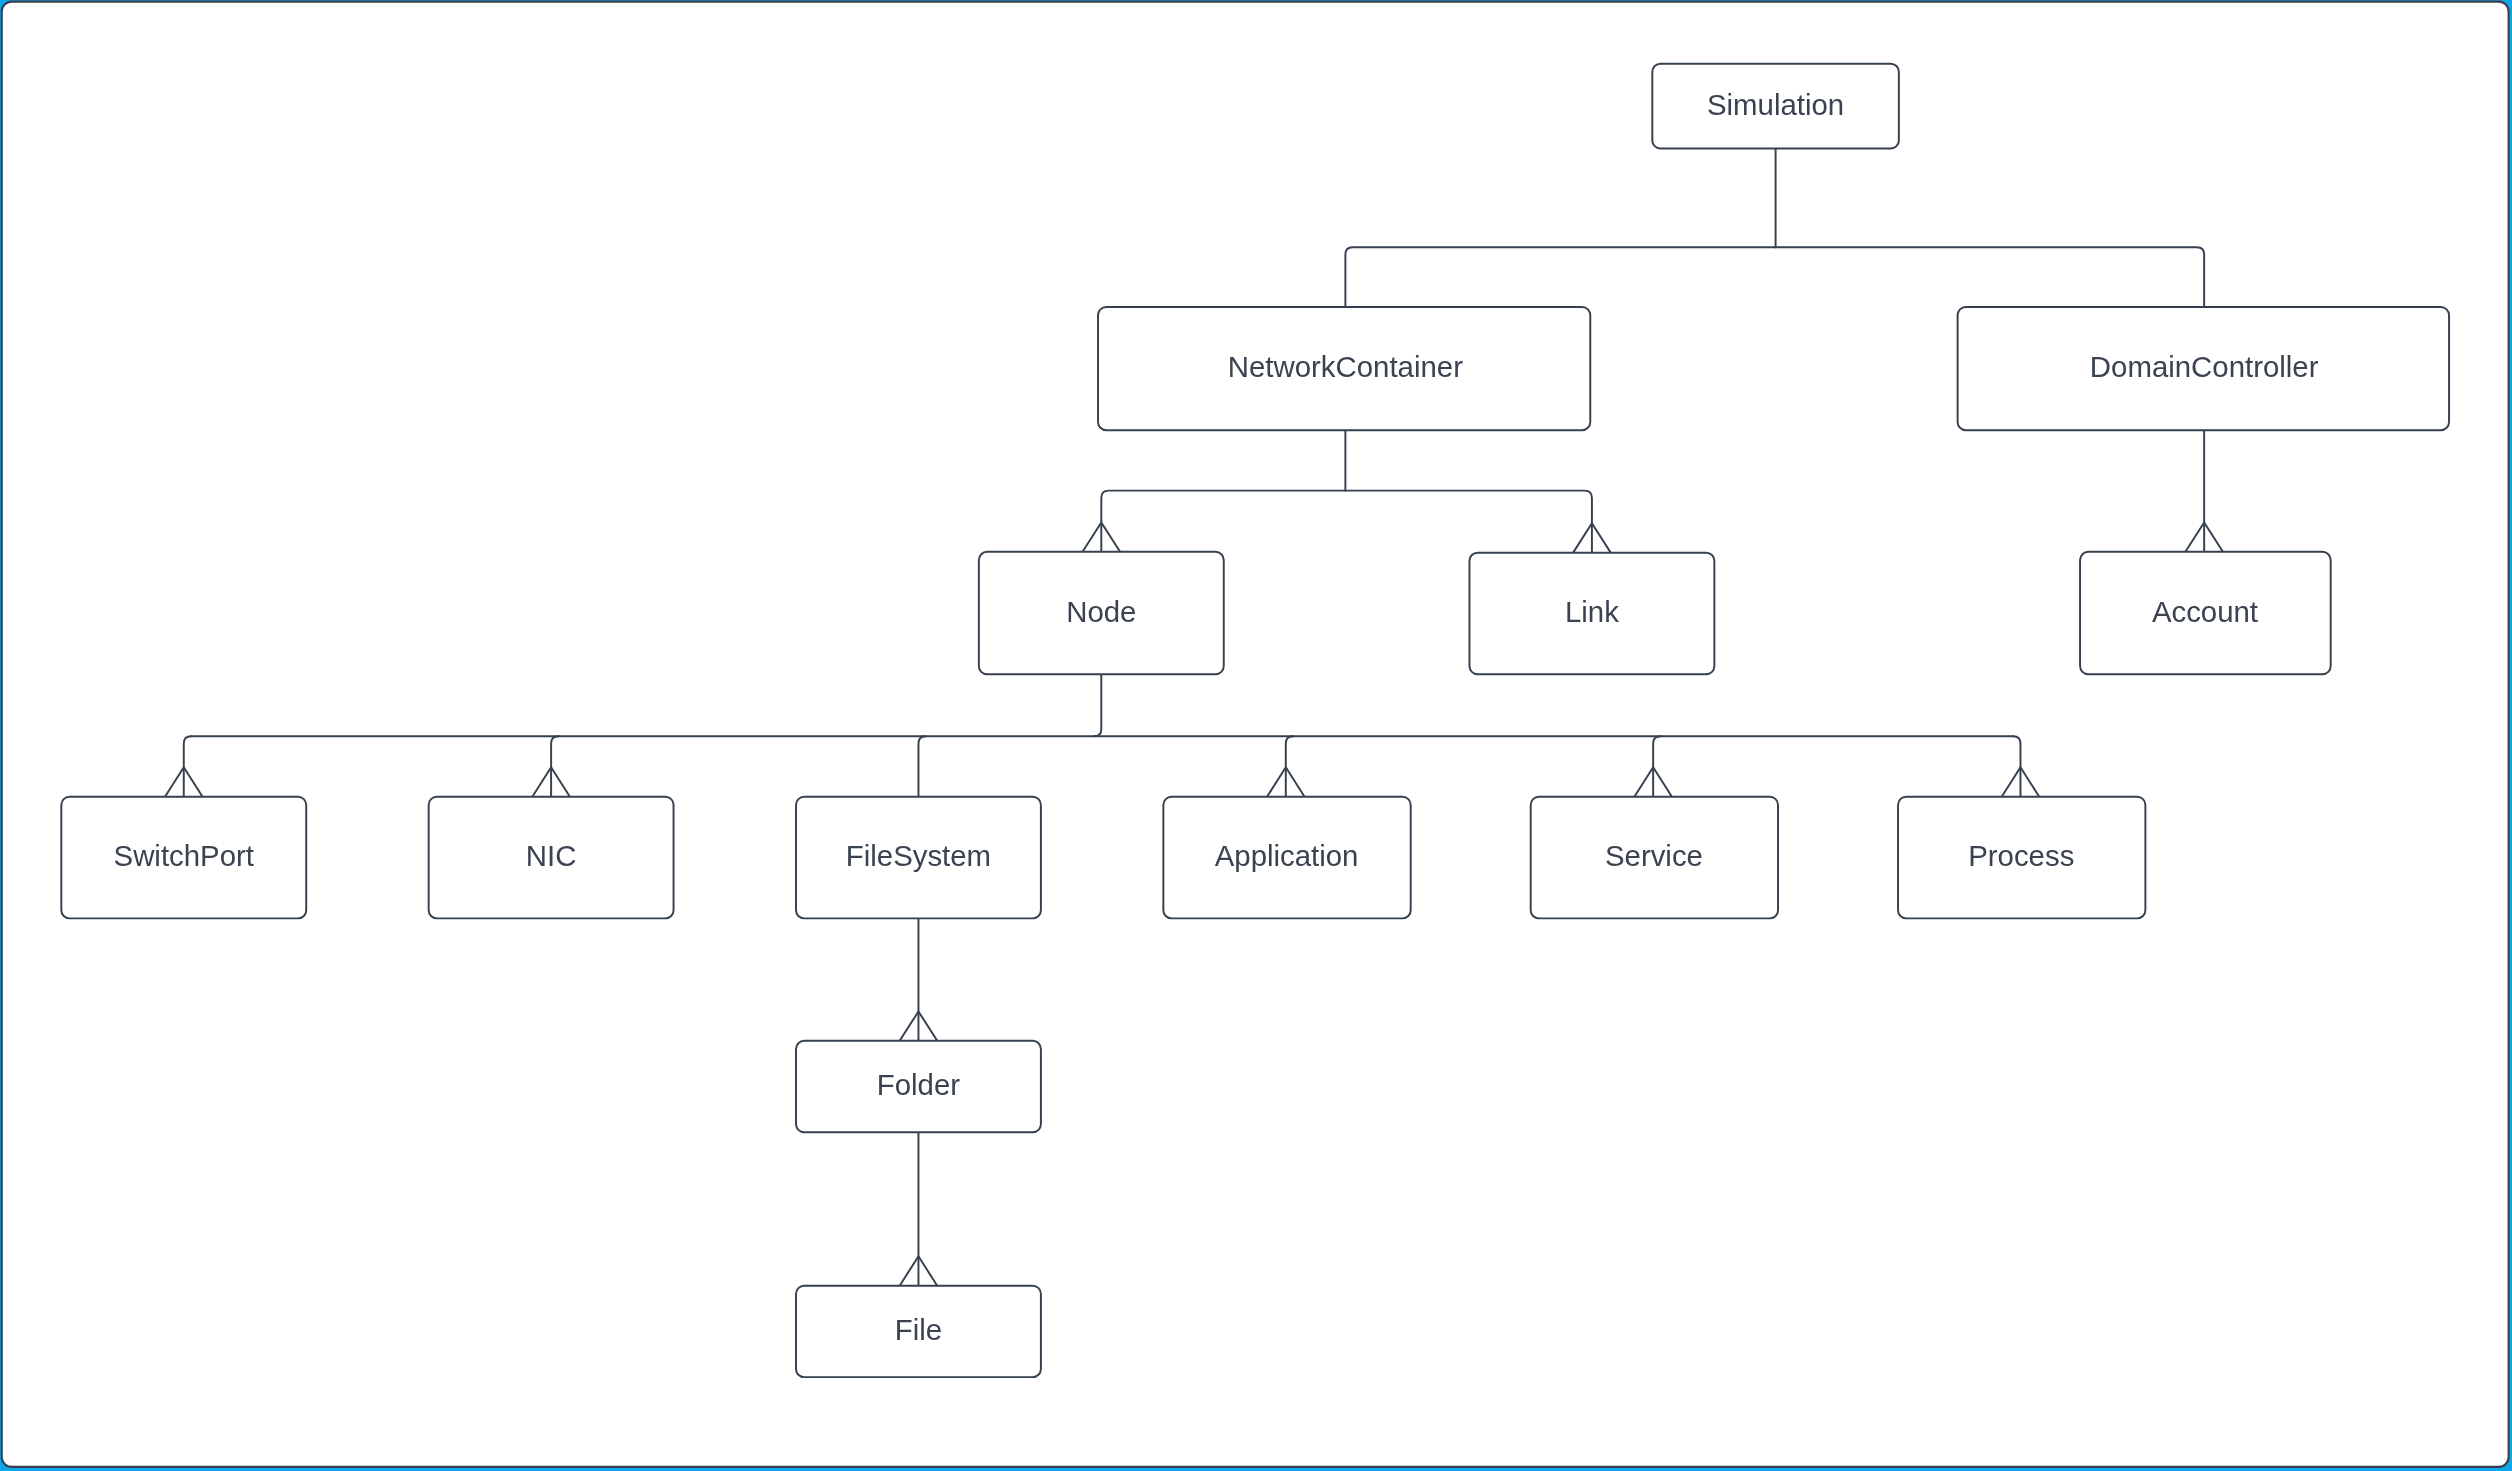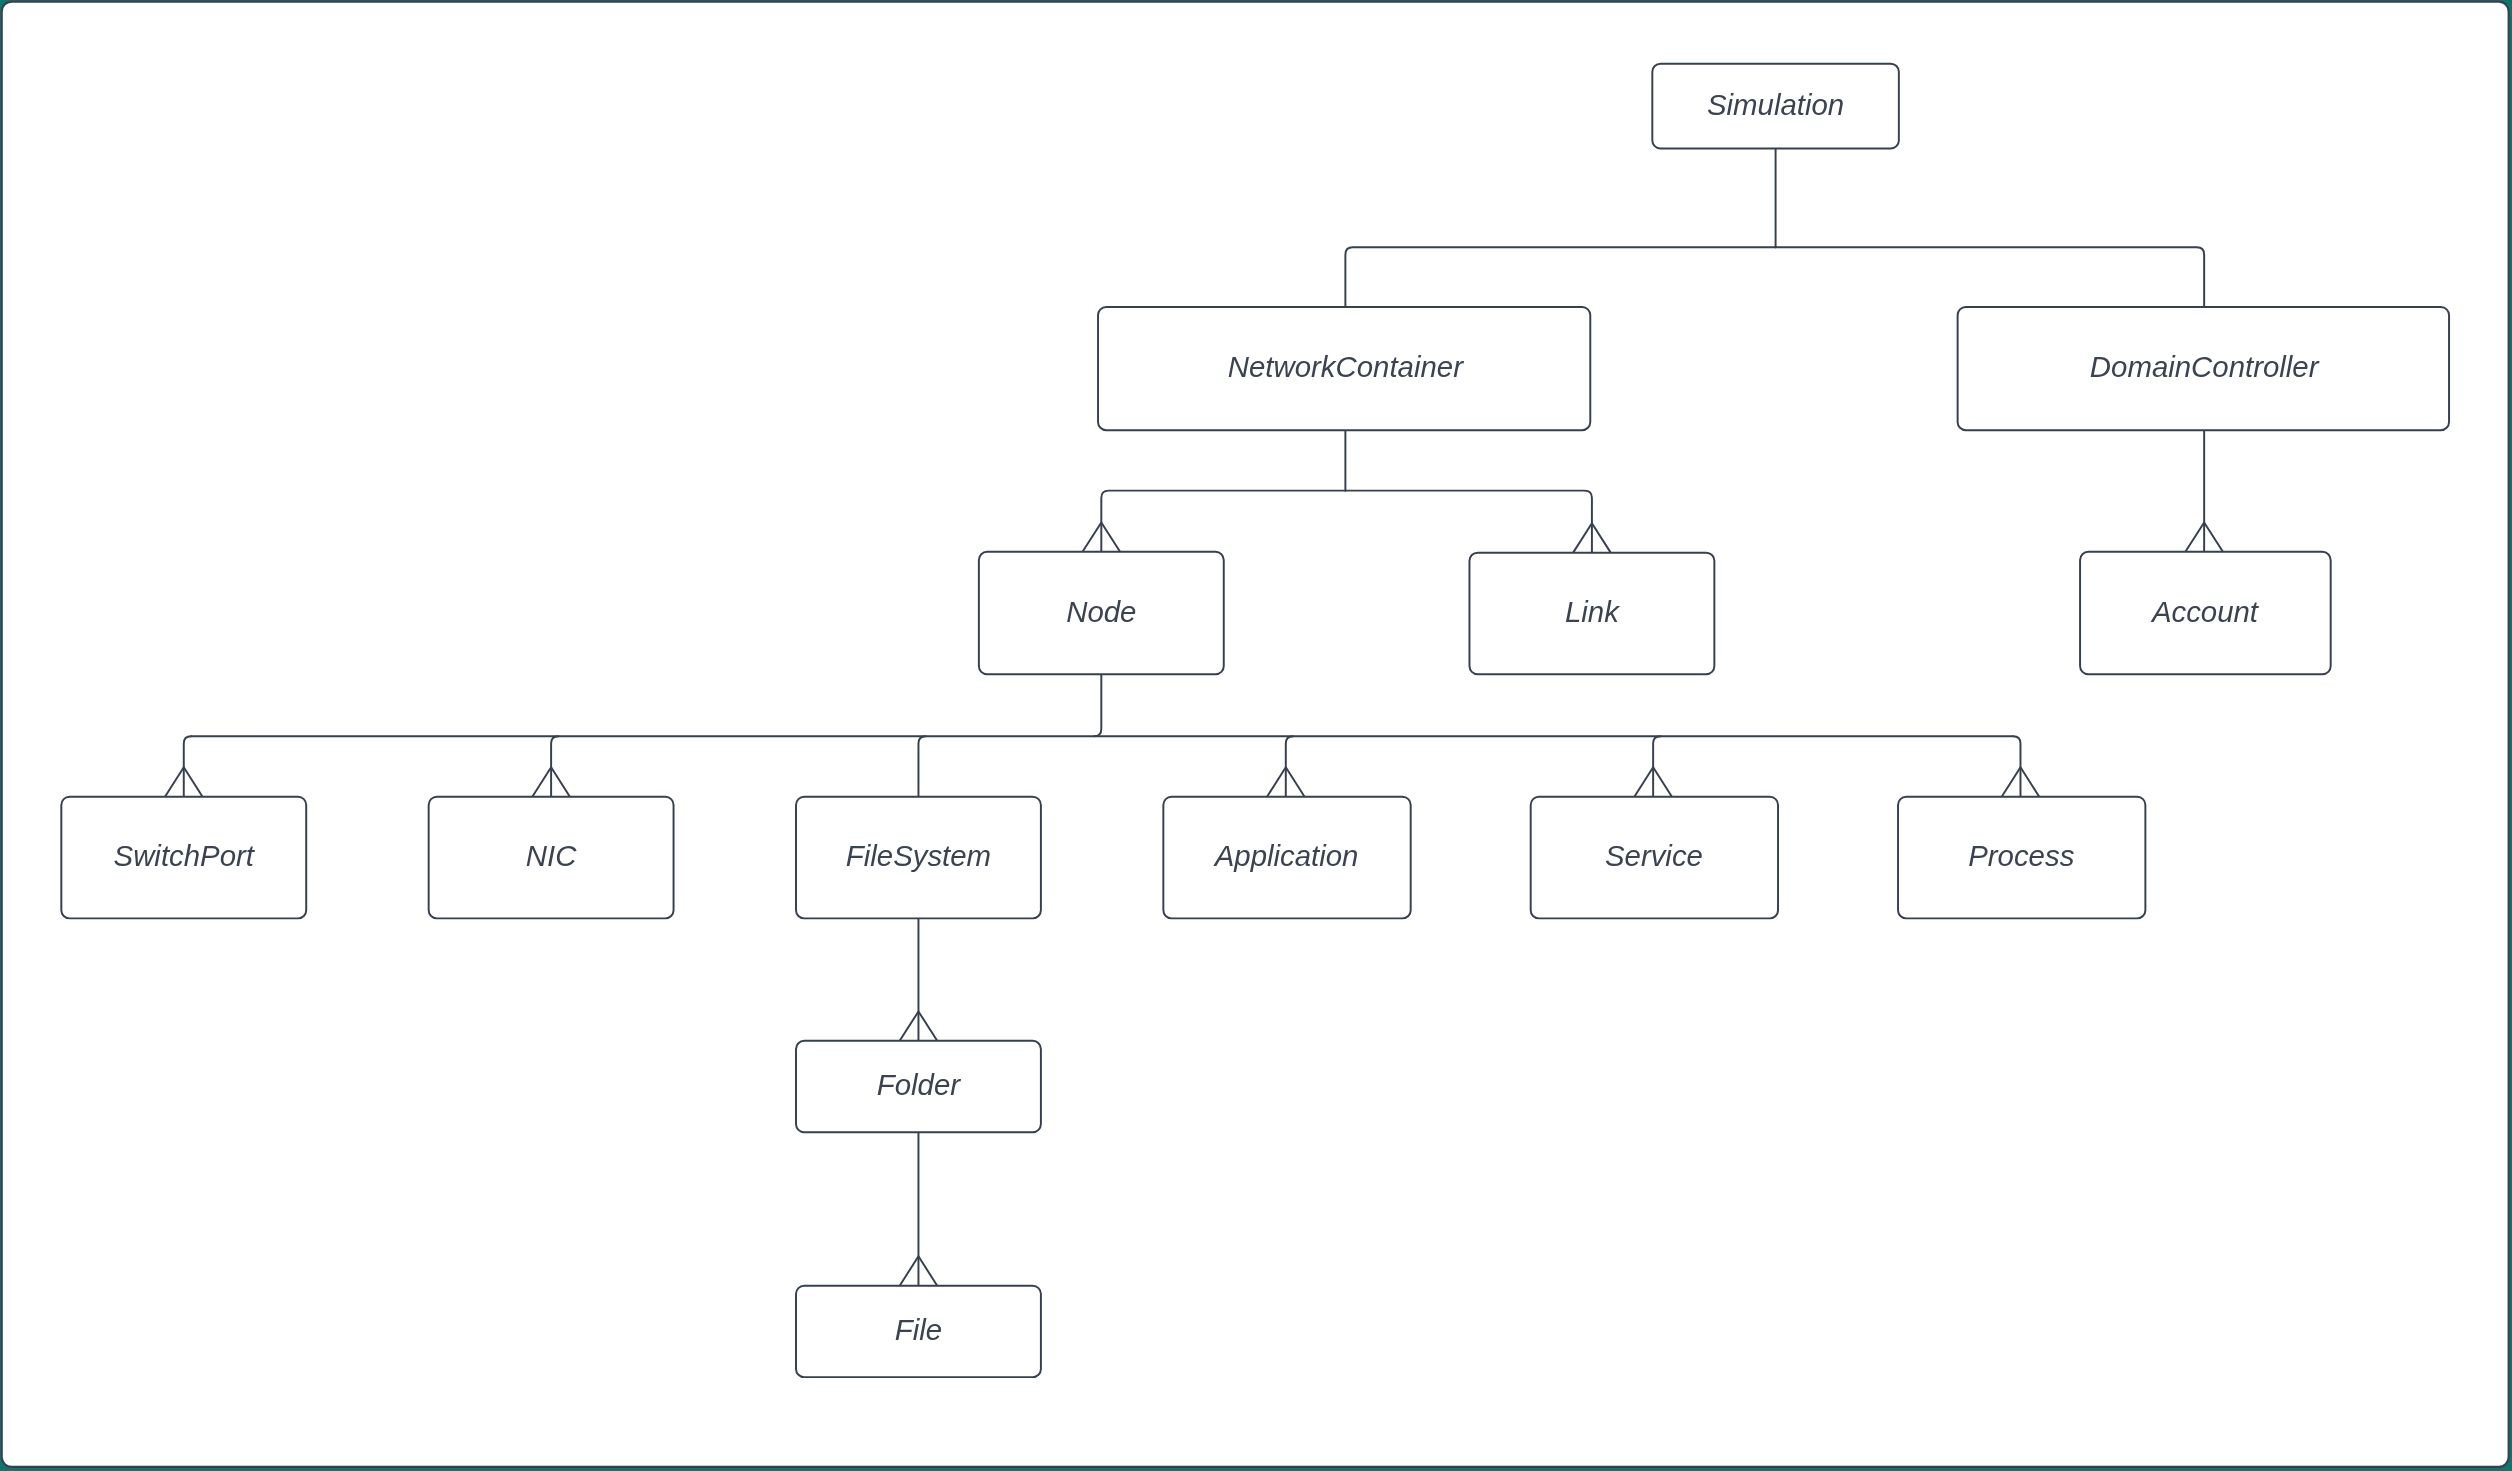--- a/index.html
+++ b/index.html
@@ -4,24 +4,23 @@
 <style>
   html, body {
     margin: 0;
     padding: 0;
     background: #ffffff;
   }
   #canvas {
     position: relative;
     width: 2512px;
     height: 1471px;
-    background: #0f766e;
+    background: #0ea5e9;
     overflow: hidden;
     font-family: "Liberation Sans", sans-serif;
-    font-style: italic;
   }
   #diagram-svg {
     position: absolute;
     left: 0;
     top: 0;
     width: 2512px;
     height: 1471px;
   }
   .node-label {
     font-family: "Liberation Sans", sans-serif;

